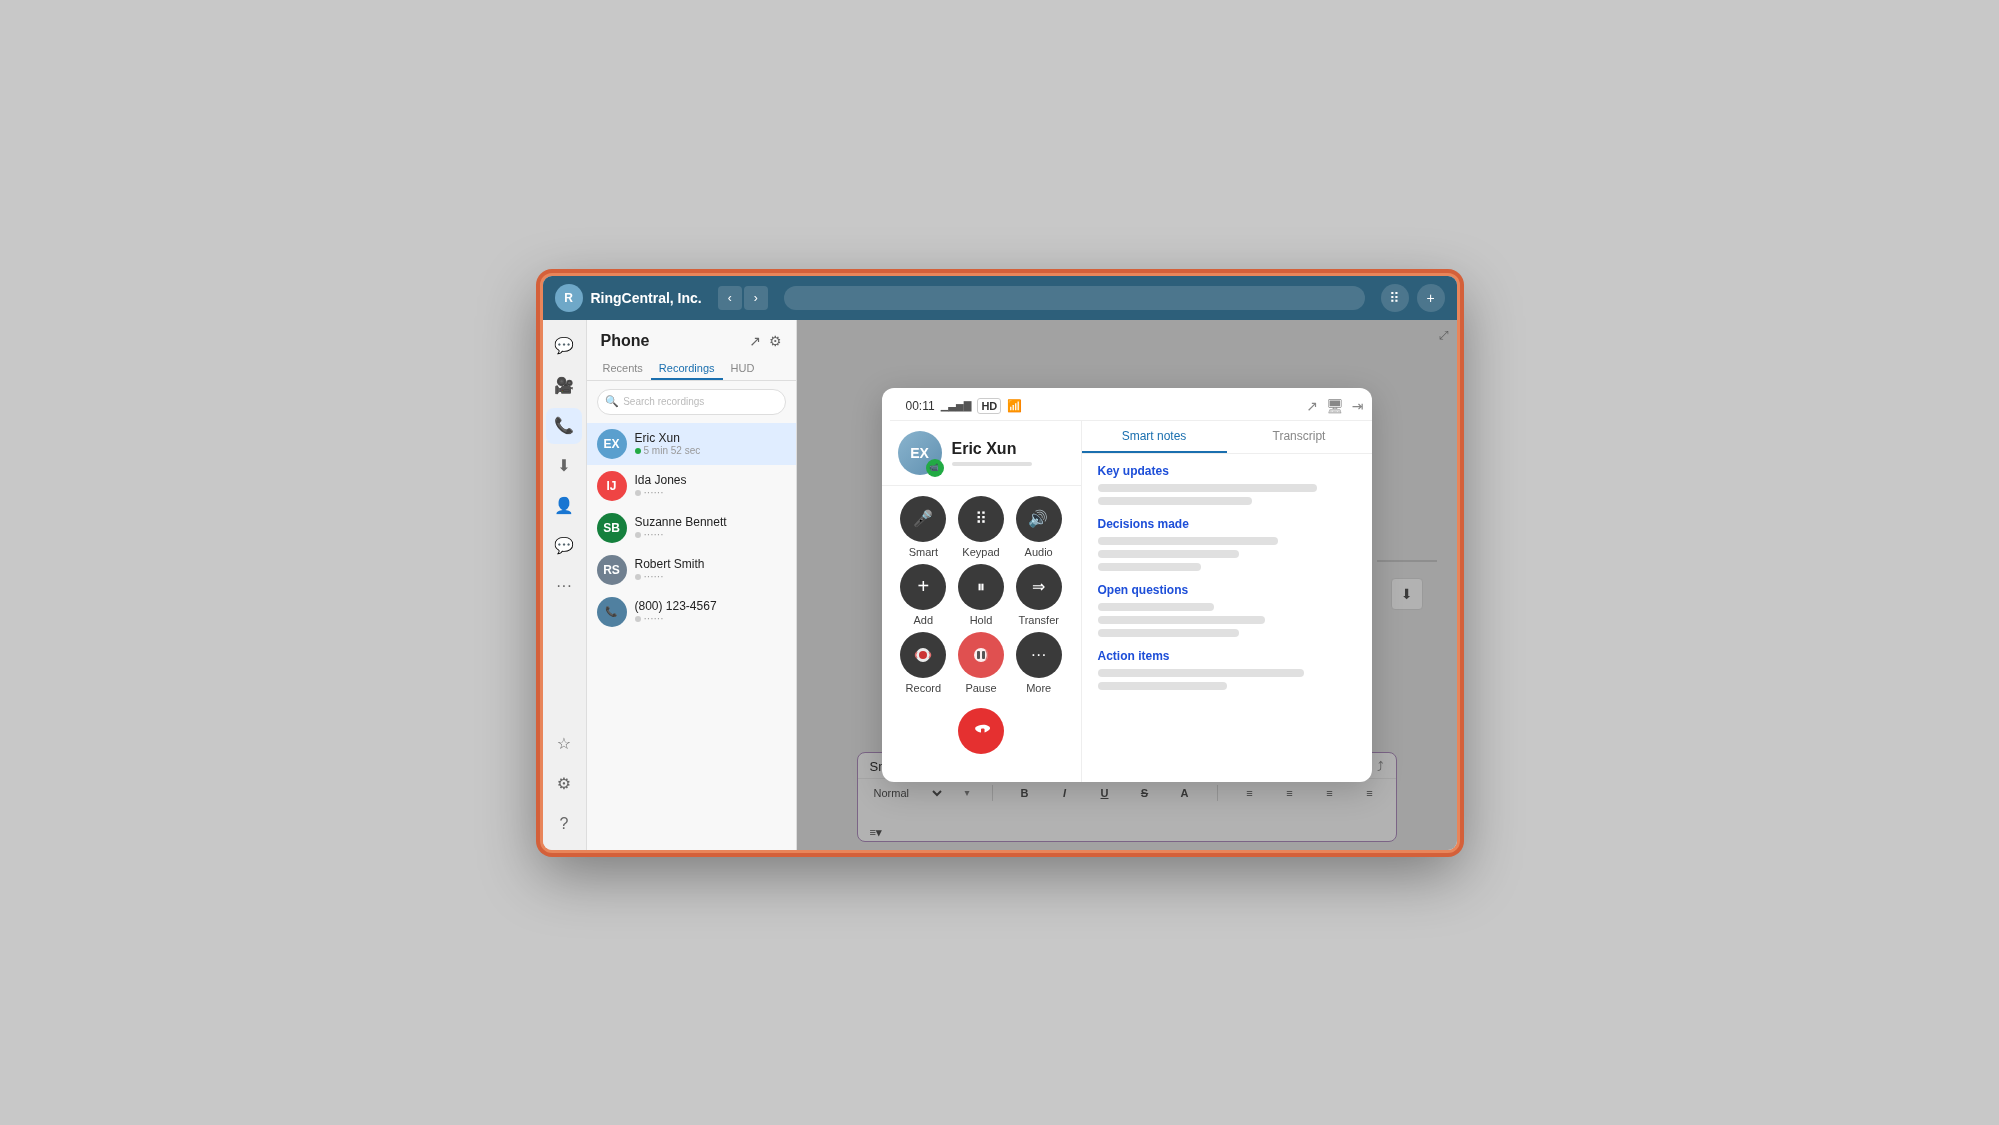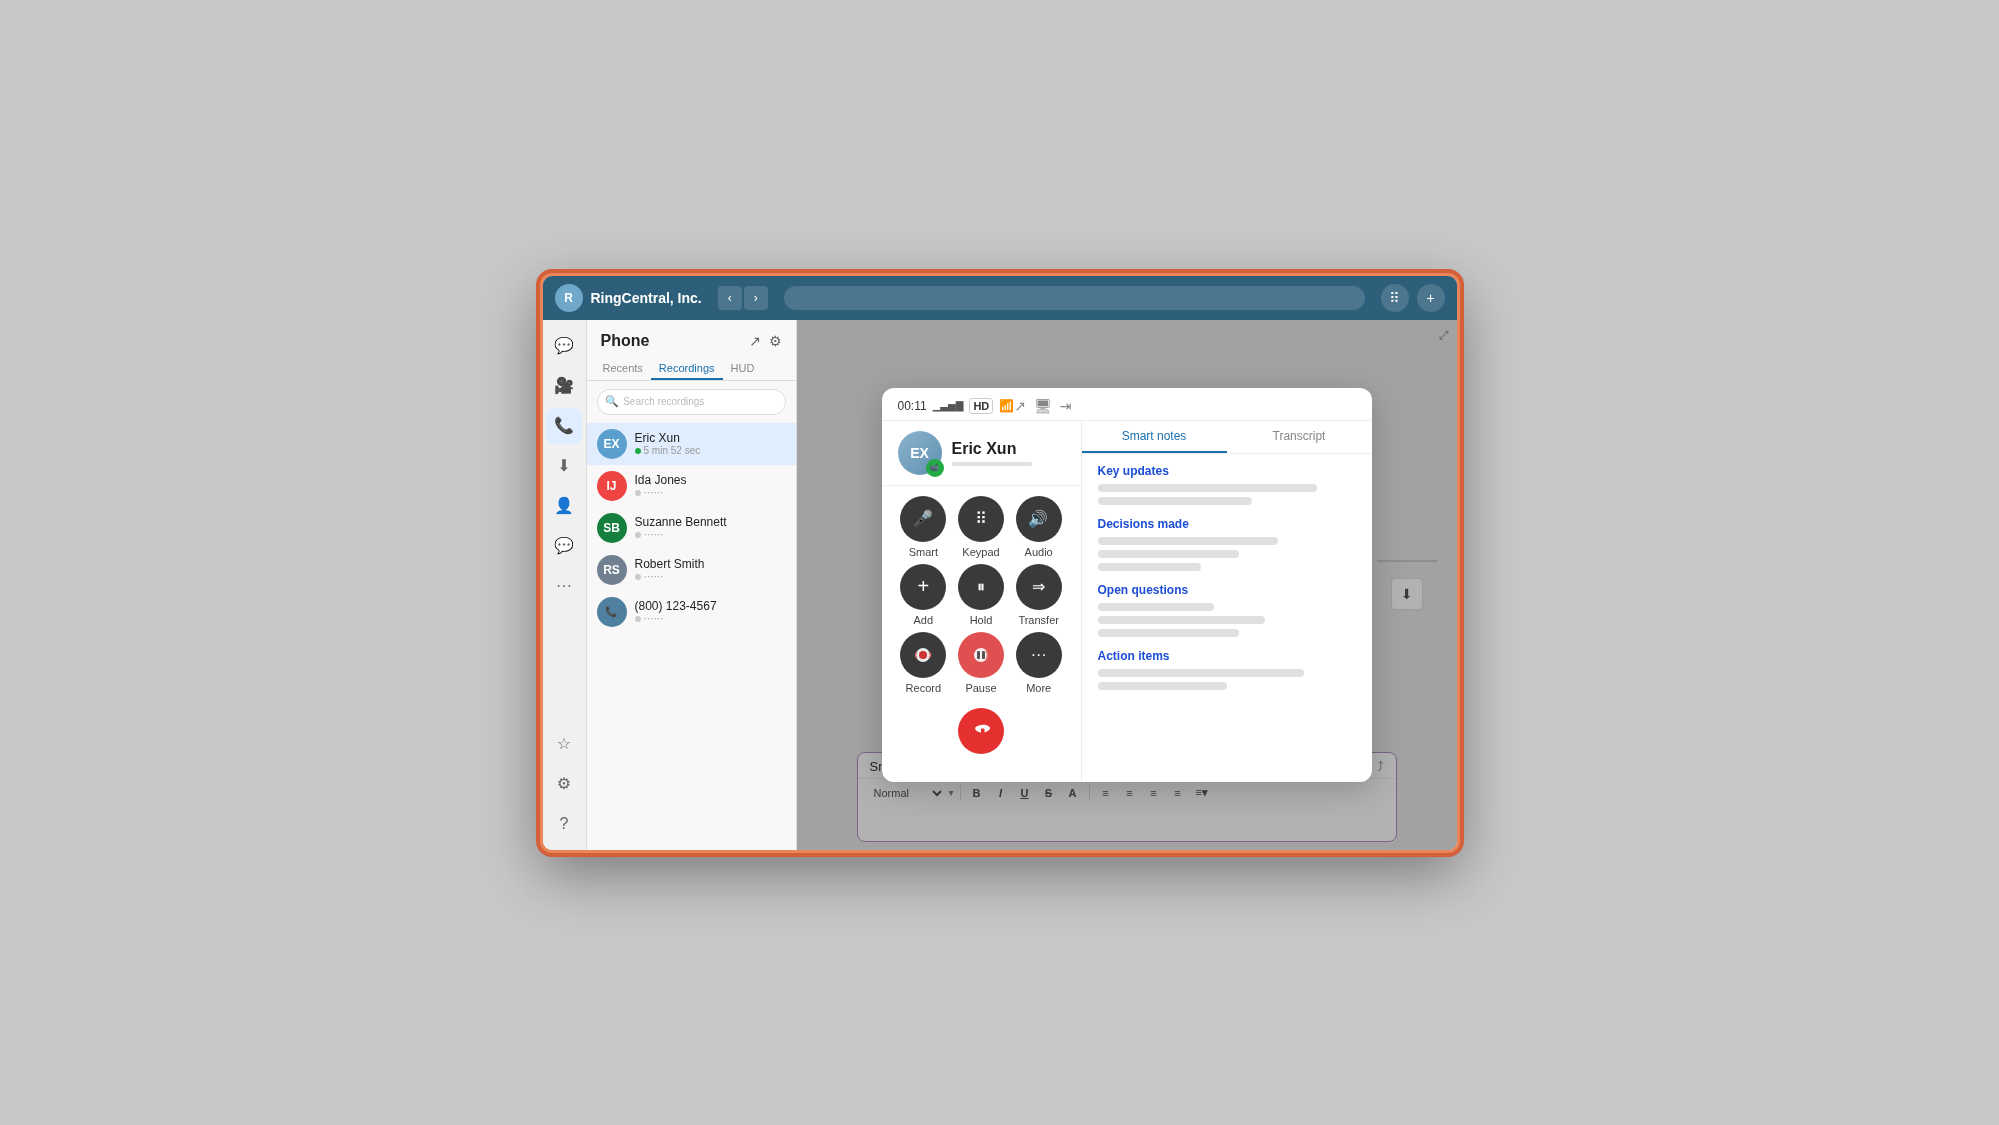--- a/index.html
+++ b/index.html
@@ -263,21 +263,21 @@
     .smart-notes-icons {
       display: flex;
       gap: 6px;
       color: #888;
       font-size: 13px;
     }
     .smart-notes-toolbar {
       display: flex;
       align-items: center;
       padding: 4px 8px;
-      gap: 4px;
+      gap: 20px;
       flex-wrap: wrap;
     }
     .toolbar-select {
       font-size: 11px;
       border: none;
       background: none;
       color: #555;
       cursor: pointer;
       padding: 2px 4px;
     }
@@ -347,24 +347,25 @@
     }
     .call-dialog-right {
       flex: 1;
       padding: 0;
     }
 
     
     .call-header {
       display: flex;
       align-items: center;
-      justify-content: flex-start;
+      justify-content: space-between;
       padding: 10px 16px 6px;
       border-bottom: 1px solid #eee;
       width: 100%;
+      margin-left: 8px;
     }
     .call-time-info {
       display: flex;
       align-items: center;
       gap: 6px;
       font-size: 12px;
       color: #333;
     }
     .call-header-icons {
       display: flex;

